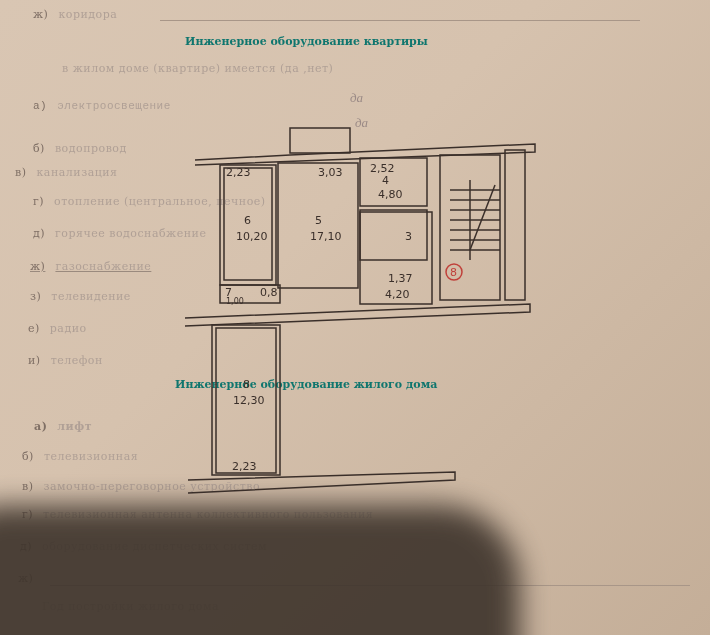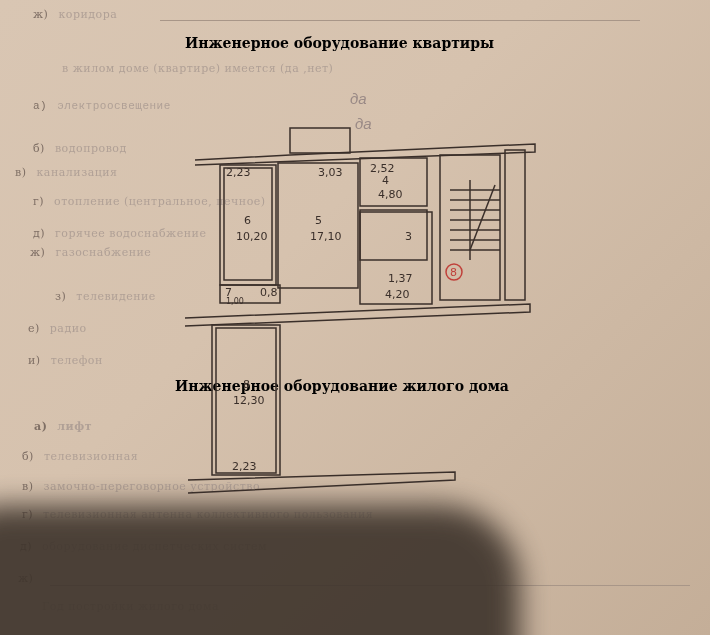--- a/index.html
+++ b/index.html
@@ -3,44 +3,44 @@
 <meta charset="utf-8">
 <style>
   html,body{margin:0;padding:0;}
   body{width:710px;height:635px;overflow:hidden;position:relative;
     background:linear-gradient(135deg,#d9c6b3 0%,#d6c2ae 40%,#cdb8a3 70%,#c4ae98 100%);
     font-family:"DejaVu Serif",serif;color:#9a8a7e;}
   .ln{position:absolute;font-size:11px;white-space:nowrap;letter-spacing:0.5px;filter:blur(0.6px);}
   .ln .k{color:#7f6f65;margin-right:10px;}
   .ln .t{color:#b0a096;}
   .rule{position:absolute;height:1px;background:#a89688;}
-  .title{position:absolute;font-weight:bold;font-size:14px;color:#000000;filter:blur(0.7px);white-space:nowrap;}
-  .hand{position:absolute;font-family:Liberation Sans, sans-serif;color:#9a8a86;font-style:italic;font-size:15px;}
+  .title{position:absolute;font-weight:bold;font-size:11px;color:#0f766e;filter:blur(0.7px);white-space:nowrap;}
+  .hand{position:absolute;font-family:Liberation Serif, serif;color:#9a8a86;font-style:italic;font-size:13px;}
   .plan{position:absolute;left:0;top:0;}
   .pl{font-family:"DejaVu Sans",sans-serif;font-size:11px;fill:#3a2f2a;}
   .shadow{position:absolute;left:-40px;top:505px;width:560px;height:200px;background:#3d332b;border-radius:40px 80px 0 0;filter:blur(14px);opacity:0.9;}
 </style>
 </head>
 <body>
 
 <div class="ln" style="left:33px;top:8px;"><span class="k">ж)</span><span class="t">коридора</span></div>
 <div class="rule" style="left:160px;top:20px;width:480px;"></div>
 
 <div class="title" style="left:185px;top:35px;">Инженерное оборудование квартиры</div>
 <div class="ln" style="left:62px;top:62px;"><span class="t">в жилом доме (квартире) имеется (да ,нет)</span></div>
 
 <div class="ln" style="left:33px;top:100px;font-family:Liberation Mono, monospace;"><span class="k">а)</span><span class="t">электроосвещение</span></div>
 <div class="hand" style="left:350px;top:90px;">да</div>
 <div class="ln" style="left:33px;top:130px;margin-top:12px;"><span class="k">б)</span><span class="t">водопровод</span></div>
 <div class="hand" style="left:355px;top:115px;">да</div>
 <div class="ln" style="left:15px;top:166px;"><span class="k">в)</span><span class="t">канализация</span></div>
 <div class="ln" style="left:33px;top:195px;"><span class="k">г)</span><span class="t">отопление (центральное, печное)</span></div>
 <div class="ln" style="left:33px;top:227px;"><span class="k">д)</span><span class="t">горячее водоснабжение</span></div>
-<div class="ln" style="left:30px;top:246px;"><span class="k">ж)</span><span class="t">газоснабжение</span></div>
-<div class="ln" style="left:30px;top:290px;margin-left:25px;"><span class="k">з)</span><span class="t">телевидение</span></div>
+<div class="ln" style="left:30px;top:260px;text-decoration:underline;"><span class="k">ж)</span><span class="t">газоснабжение</span></div>
+<div class="ln" style="left:30px;top:290px;"><span class="k">з)</span><span class="t">телевидение</span></div>
 <div class="ln" style="left:28px;top:322px;"><span class="k">е)</span><span class="t">радио</span></div>
 <div class="ln" style="left:28px;top:354px;"><span class="k">и)</span><span class="t">телефон</span></div>
 
 <div class="title" style="left:175px;top:378px;">Инженерное оборудование жилого дома</div>
 <div class="ln" style="left:34px;top:420px;font-weight:bold;"><span class="k">а)</span><span class="t">лифт</span></div>
 <div class="ln" style="left:22px;top:450px;"><span class="k">б)</span><span class="t">телевизионная</span></div>
 <div class="ln" style="left:22px;top:480px;"><span class="k">в)</span><span class="t">замочно-переговорное устройство</span></div>
 <div class="ln" style="left:22px;top:508px;"><span class="k">г)</span><span class="t">телевизионная антенна коллективного пользования</span></div>
 <div class="ln" style="left:20px;top:540px;"><span class="k">д)</span><span class="t">оборудование диспетческих систем</span></div>
 <div class="ln" style="left:18px;top:572px;"><span class="k">ж)</span></div>

